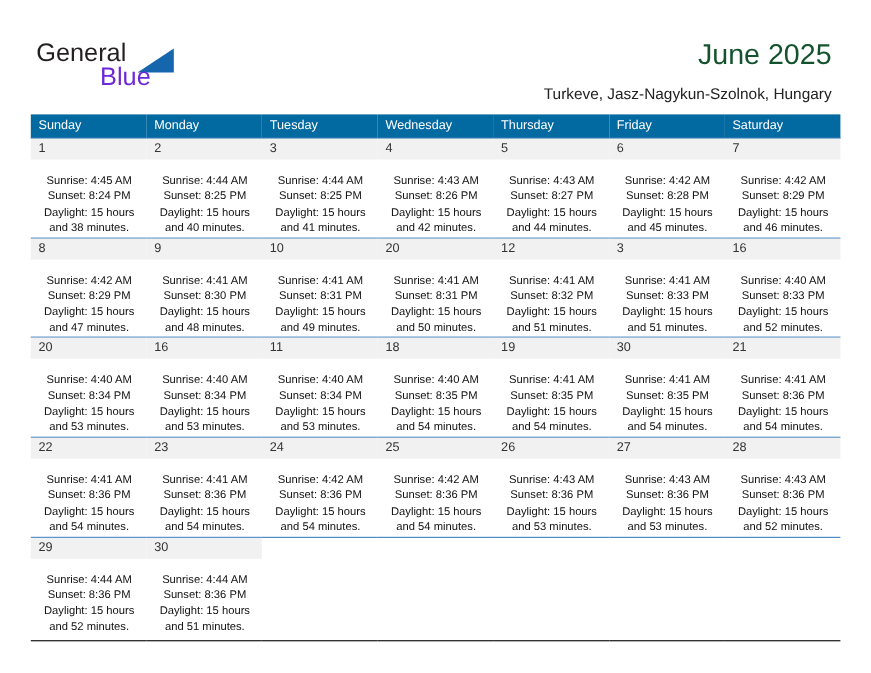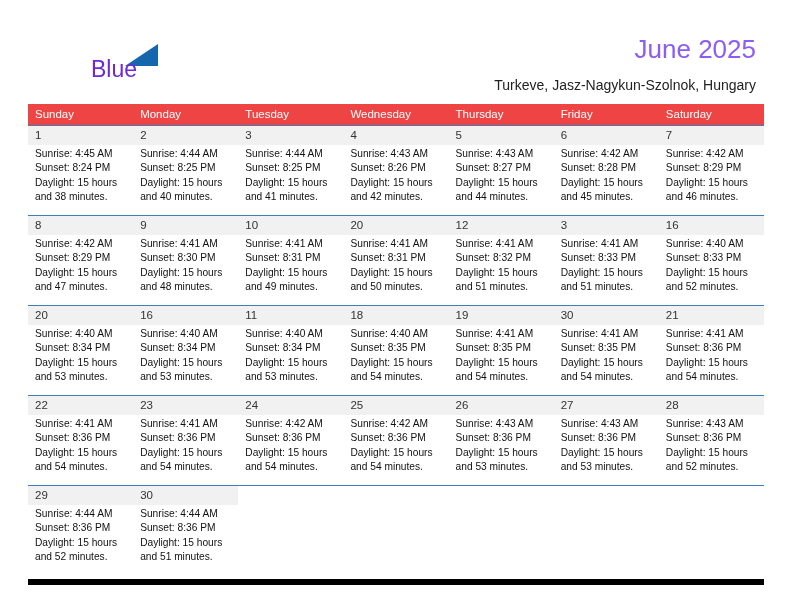--- a/index.html
+++ b/index.html
@@ -63,21 +63,21 @@
     height: 0;
     border-left: 33px solid transparent;
     border-bottom: 22px solid #1566ad;
   }
 
   .title {
     position: absolute;
     right: 36px;
     top: 34px;
     font-size: 26px;
-    color: #8b5cf6;
+    color: #14532d;
     line-height: 30px;
     white-space: nowrap;
   }
   .subtitle {
     position: absolute;
     right: 36px;
     top: 77px;
     font-size: 14px;
     color: #222222;
     line-height: 17px;
@@ -90,40 +90,40 @@
     position: absolute;
     left: 28px;
     top: 104px;
     width: 736px;
     border-collapse: collapse;
     table-layout: fixed;
   }
   .calendar col { width: 105.14px; }
 
   .dow-row th {
-    background: #ef4444;
+    background: #0369a1;
     color: #ffffff;
     font-size: 11.5px;
     font-weight: normal;
     text-align: left;
     padding: 4px 0 4px 7px;
     height: 13px;
     line-height: 13px;
     border: none;
   }
 
   .week-row td {
     vertical-align: top;
     padding: 0;
     border: none;
     border-top: 1px solid #3d7ebd;
     height: 89px;
   }
   .week-row.last td {
-    border-bottom: 6px solid #000000;
+    border-bottom: 1px solid #000000;
     height: 93px;
   }
 
   .cell {
     position: relative;
     height: 100%;
     box-sizing: border-box;
   }
   .cell.filled .daynum {
     background: #f1f1f1;
@@ -132,32 +132,34 @@
     font-size: 11.5px;
     color: #333333;
     line-height: 14px;
     padding: 2px 0 3px 7px;
     background: transparent;
   }
   .detail {
     font-size: 10.2px;
     color: #111111;
     line-height: 14.4px;
-    padding: 2px 6px 0 7px;
+    padding: 13px 6px 0 7px;
     white-space: pre-line;
+    text-align: center;
   }
 </style>
 </head>
 <body>
 
 <div class="page">
 
   <div class="masthead">
 
     <div class="logo">
+      <span class="logo-general">General</span>
       <span class="logo-triangle"></span>
       <span class="logo-blue">Blue</span>
     </div>
 
     <div class="title">June 2025</div>
     <div class="subtitle">Turkeve, Jasz-Nagykun-Szolnok, Hungary</div>
   </div>
 
   <table class="calendar">
     <colgroup>

